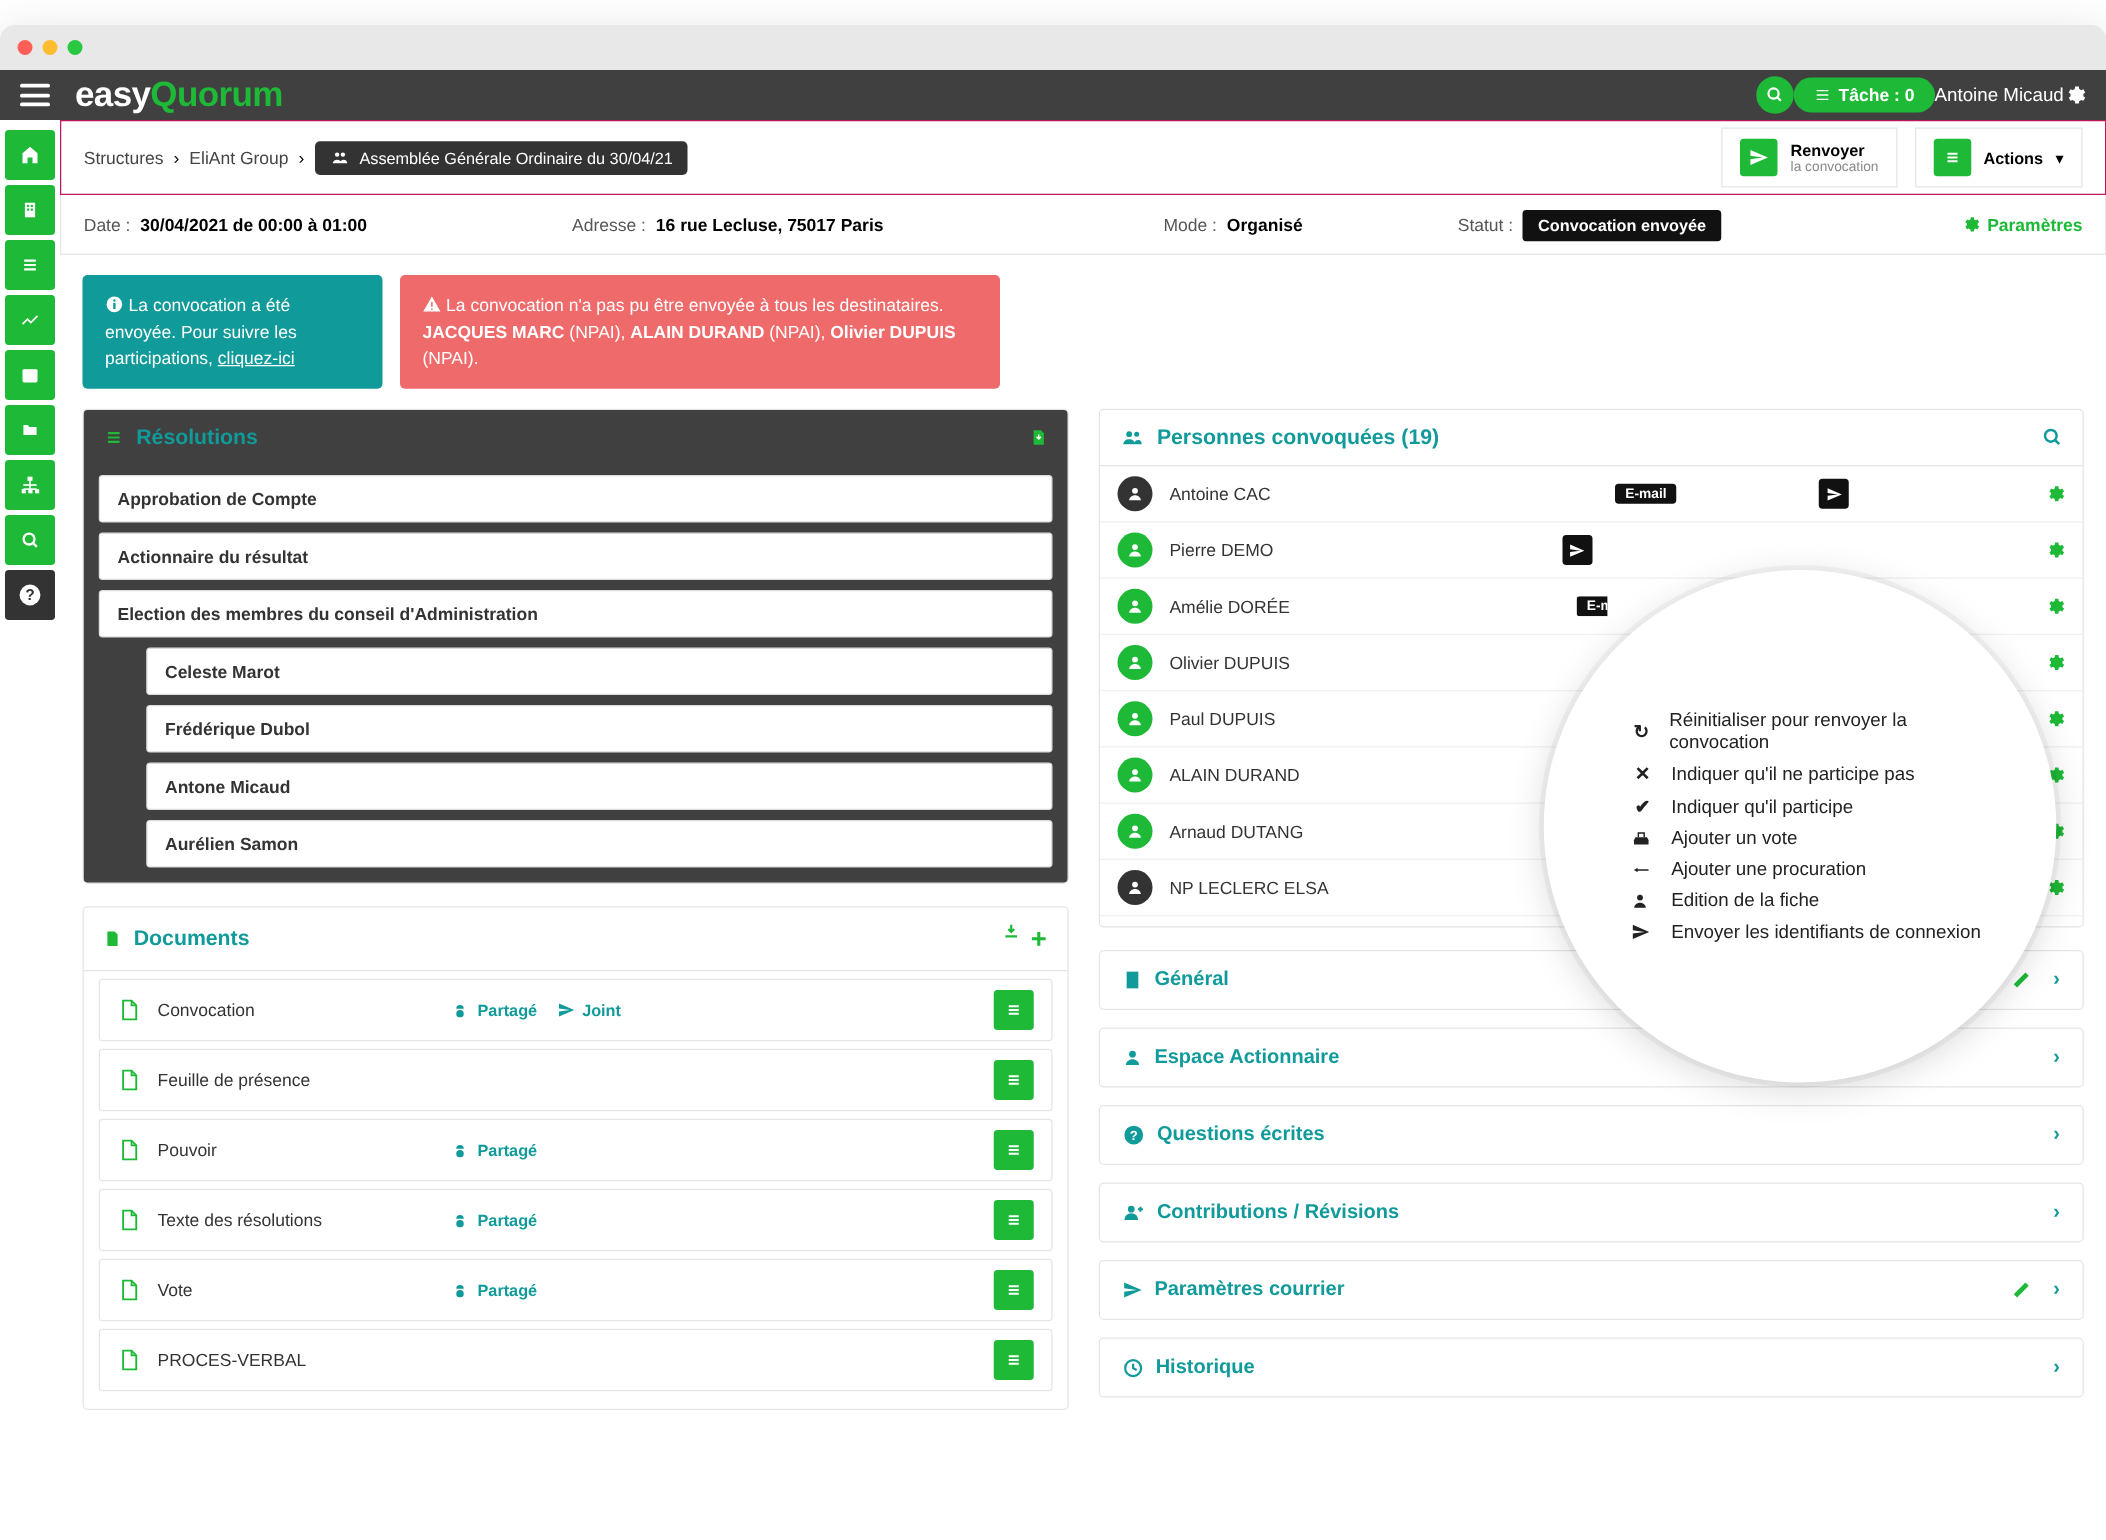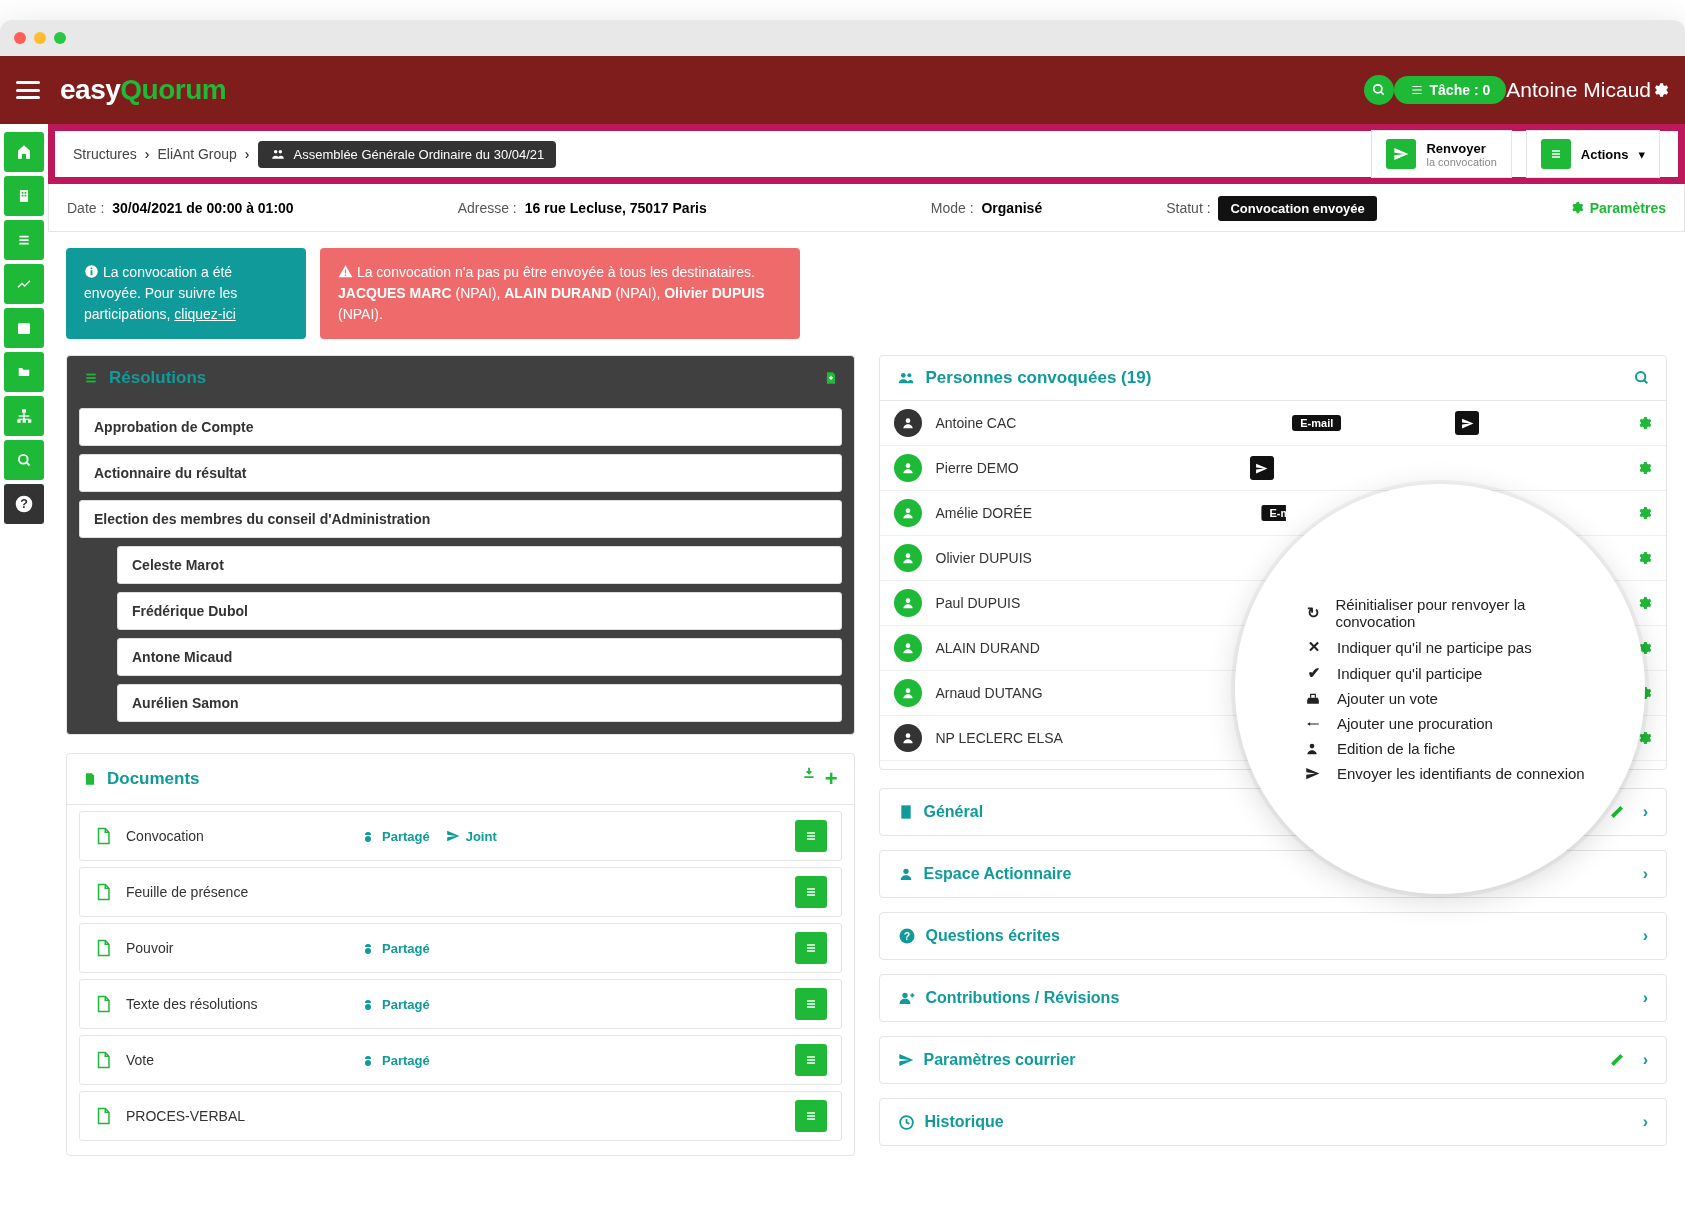--- a/index.html
+++ b/index.html
@@ -1,36 +1,36 @@
 <!DOCTYPE html>
 <html><head>
 <meta charset="utf-8">
 <style>
 * { box-sizing: border-box; margin: 0; padding: 0; font-family: "Segoe UI", Arial, sans-serif; }
 body { background: #fff; }
 .window { width: 1685px; height: 1232px; background: #fff; border-radius: 12px; overflow: hidden; box-shadow: 0 10px 40px rgba(0,0,0,0.15); margin: 20px auto; position: relative; }
 .titlebar { height: 36px; background: #e8e8e8; display: flex; align-items: center; padding: 0 14px; gap: 8px; }
 .dot { width: 12px; height: 12px; border-radius: 50%; }
 .dot.r { background: #ff5f57; } .dot.y { background: #febc2e; } .dot.g { background: #28c840; }
-.topbar { height: 68px; background: #7f1d1d; color: #fff; display: flex; align-items: center; padding: 0 16px; }
+.topbar { height: 40px; background: #404040; color: #fff; display: flex; align-items: center; padding: 0 16px; }
 .hamburger { width: 24px; height: 18px; display: flex; flex-direction: column; justify-content: space-between; margin-right: 20px; cursor: pointer; }
 .hamburger span { height: 3px; background: #fff; border-radius: 2px; }
 .logo { font-size: 28px; font-weight: 600; letter-spacing: -0.5px; }
 .logo .q { color: #1EB937; }
 .top-right { margin-left: auto; display: flex; align-items: center; }
 .circle-btn { width: 30px; height: 30px; border-radius: 50%; background: #1EB937; display: flex; align-items: center; justify-content: center; color: #fff; }
 .task-badge { background: #1EB937; border-radius: 16px; padding: 6px 16px; font-size: 14px; font-weight: 600; display: flex; align-items: center; gap: 6px; }
-.user-name { font-size: 21px; }
+.user-name { font-size: 15px; }
 .gear { color: #fff; }
 .body { display: flex; height: calc(100% - 92px); background: #fff; }
 .sidenav { width: 48px; background: #fff; padding-top: 4px; }
 .sidenav .item { width: 40px; height: 40px; margin: 4px auto; background: #1EB937; color: #fff; border-radius: 3px; display: flex; align-items: center; justify-content: center; font-size: 16px; }
 .sidenav .item.dark { background: #333; }
 .main { flex: 1; background: #fff; overflow: hidden; position: relative; }
-.breadcrumb-row { height: 60px; border: 7px solid #be185d; display: flex; align-items: center; padding: 0 18px; gap: 8px; font-size: 14px; }
+.breadcrumb-row { height: 60px; border: 1px solid #be185d; display: flex; align-items: center; padding: 0 18px; gap: 8px; font-size: 14px; }
 .breadcrumb-row .crumb { color: #444; }
 .breadcrumb-row .chip { background: #333; color: #fff; border-radius: 4px; padding: 6px 12px; display: flex; align-items: center; gap: 8px; font-size: 13px; }
 .br-right { margin-left: auto; display: flex; align-items: center; gap: 14px; }
 .action-box { border: 1px solid #e5e5e5; padding: 8px 14px; display: flex; align-items: center; gap: 10px; font-size: 13px; }
 .sq-btn { width: 30px; height: 30px; background: #1EB937; color: #fff; display: flex; align-items: center; justify-content: center; border-radius: 3px; }
 .info-row { height: 48px; border: 1px solid #e5e5e5; border-top: none; display: flex; align-items: center; padding: 0 18px; font-size: 14px; gap: 24px; }
 .info-row .lbl { color: #555; margin-right: 4px; }
 .info-row .val { font-weight: 700; color: #000000; }
 .info-row .pill { background: #111; color: #fff; padding: 5px 12px; border-radius: 3px; font-size: 13px; font-weight: 600; }
 .info-row .param { color: #1EB937; font-weight: 600; margin-left: auto; display: flex; align-items: center; gap: 6px; }

